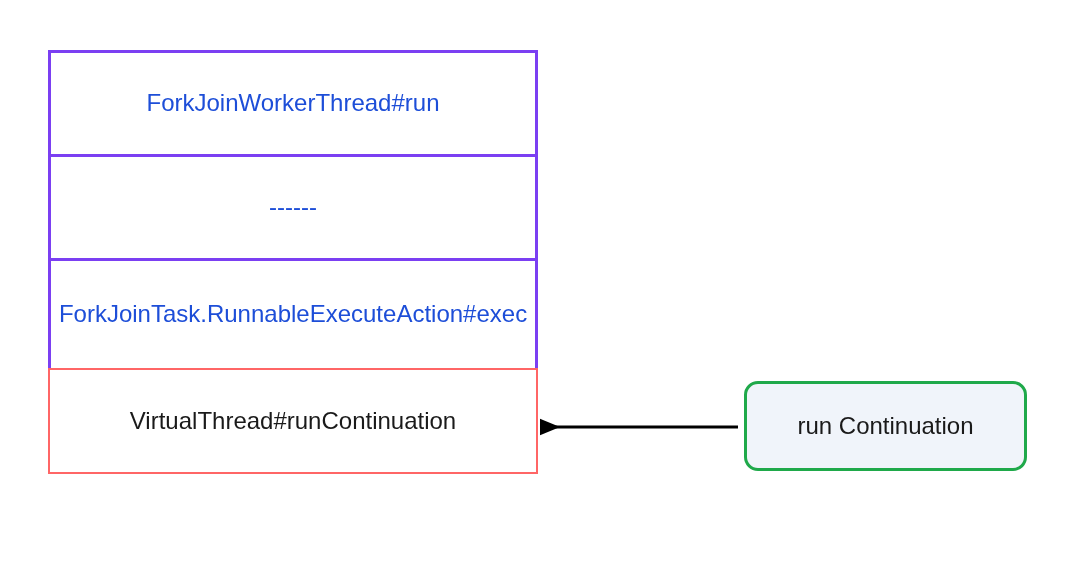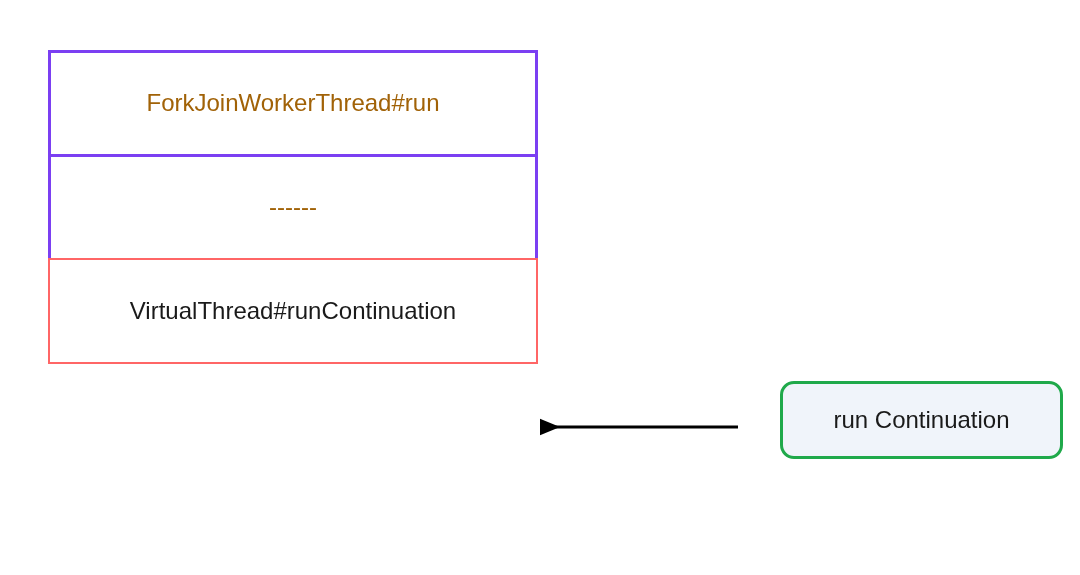--- a/index.html
+++ b/index.html
@@ -9,24 +9,24 @@
     }
     body {
       width: 1080px;
       height: 575px;
       background: #ffffff;
       font-family: -apple-system, BlinkMacSystemFont, "Segoe UI", "Helvetica Neue", Arial, sans-serif;
       position: relative;
     }
     .continuation-box {
       position: absolute;
-      left: 780px;
+      left: 744px;
       top: 381px;
       width: 283px;
-      height: 78px;
+      height: 90px;
       border: 3px solid #1fa94a;
       border-radius: 14px;
       background: #f0f4fa;
       display: flex;
       align-items: center;
       justify-content: center;
       font-size: 24px;
       color: #1a1a1a;
       text-align: right;
     }
@@ -44,21 +44,21 @@
       width: 490px;
       height: 428px;
     }
     .purple-cell {
       border: 3px solid #7b3ff2;
       display: flex;
       align-items: center;
       justify-content: center;
       text-align: center;
       font-size: 24px;
-      color: #a16207;
+      color: #1d4ed8;
       padding: 12px 20px;
       line-height: 1.35;
       background: #fff;
       margin-bottom: -3px;
     }
     .purple-cell.h1 {
       height: 107px;
     }
     .purple-cell.h2 {
       height: 107px;
@@ -82,20 +82,23 @@
 </head>
 <body>
 
 <div class="stack-outer">
   <div class="purple-cell h1">
     <span>ForkJoinWorkerThread#run</span>
   </div>
   <div class="purple-cell h2">
     <span>------</span>
   </div>
+  <div class="purple-cell h3">
+    <span>ForkJoinTask.RunnableExecuteAction#exec</span>
+  </div>
   <div class="red-cell">
     <span>VirtualThread#runContinuation</span>
   </div>
 </div>
 
 <svg class="arrow-svg" viewBox="0 0 200 30">
   <defs>
     <marker id="arrowhead" markerWidth="12" markerHeight="10" refX="2" refY="5" orient="auto">
       <polygon points="12 0, 0 5, 12 10" fill="#000000"></polygon>
     </marker>

